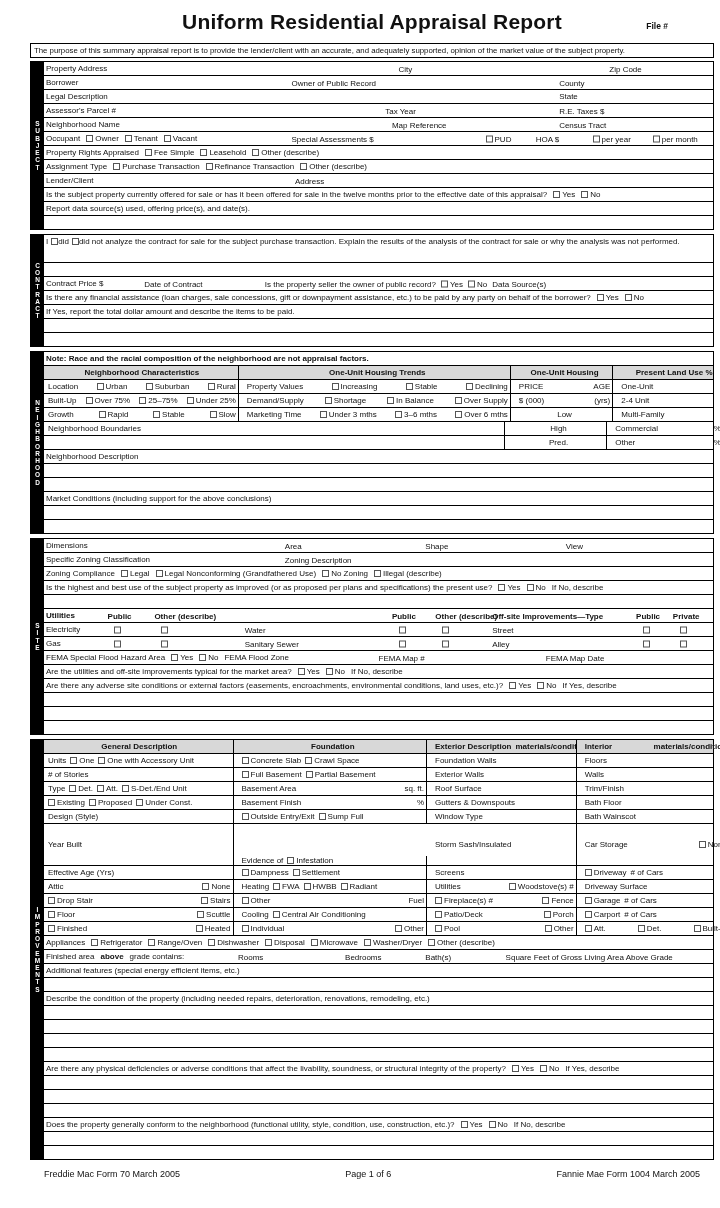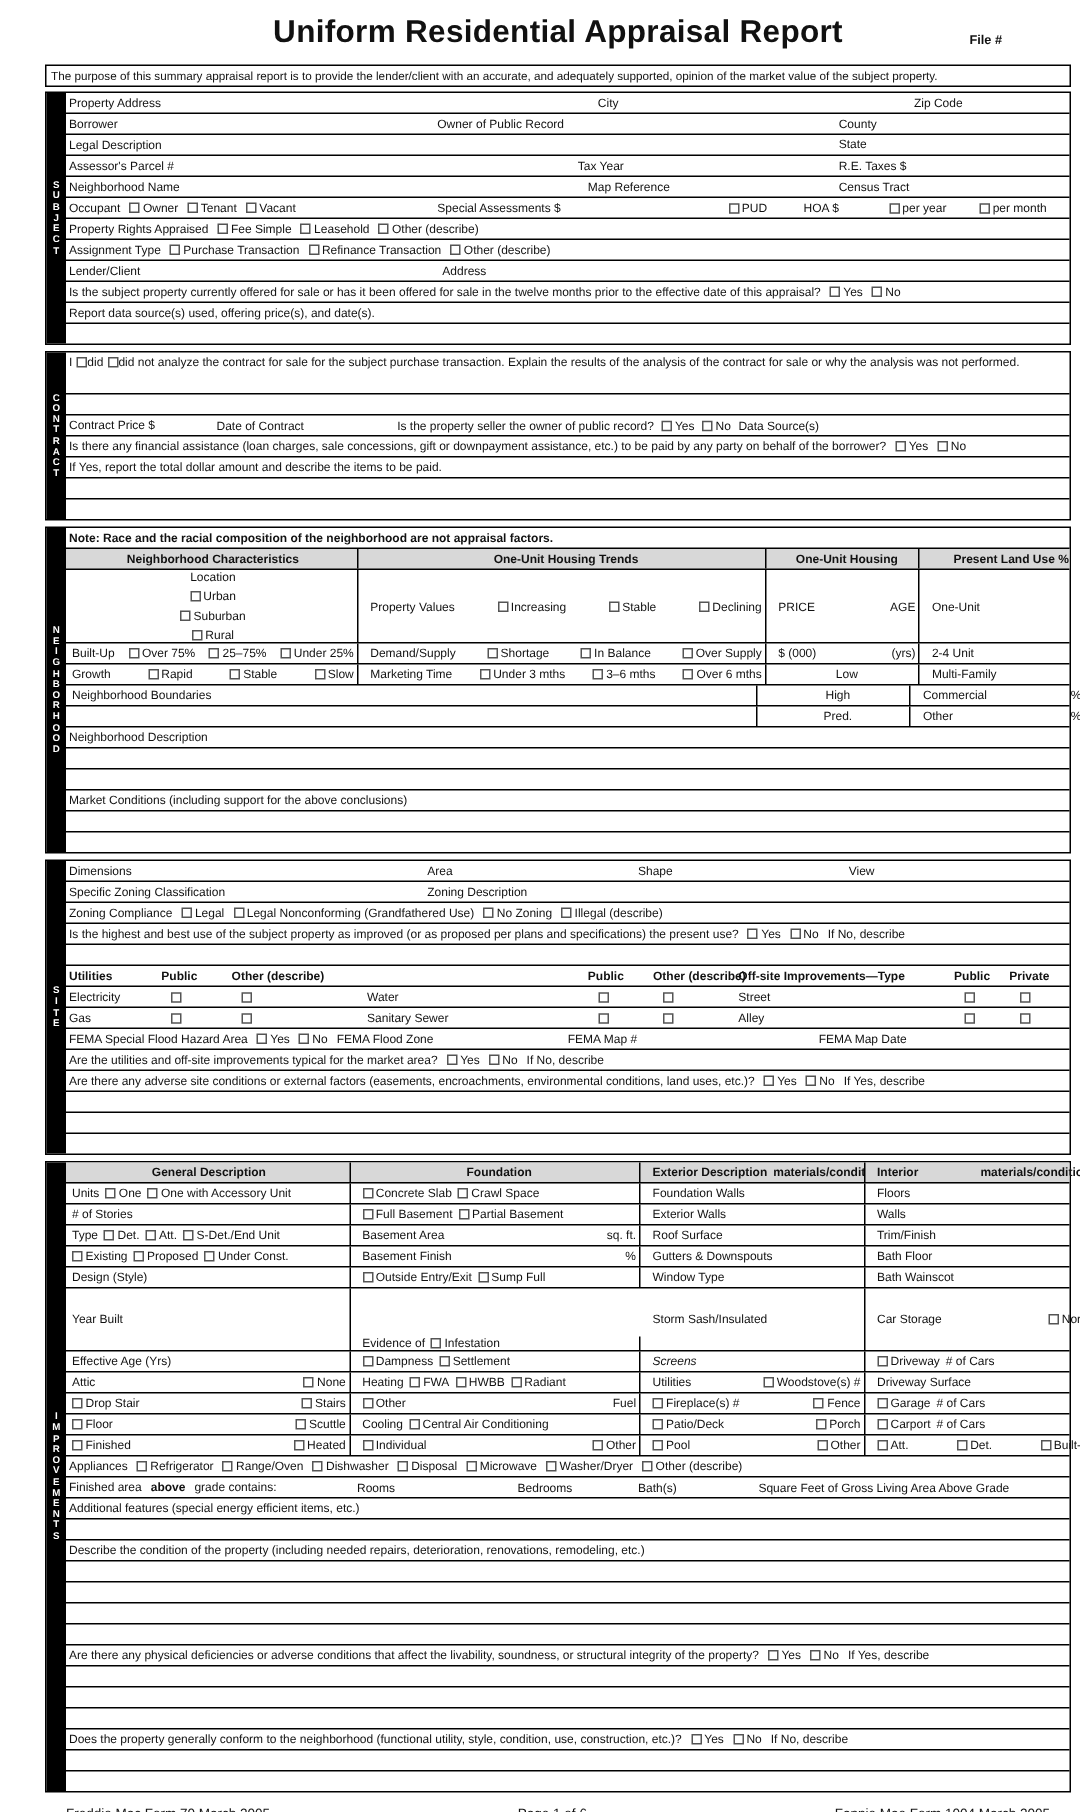--- a/index.html
+++ b/index.html
@@ -265,21 +265,21 @@
               <span class="lab bold">One-Unit Housing Trends</span>
             </div>
             <div class="col ctr" style="width: 14.5%;">
               <span class="lab bold">One-Unit Housing</span>
             </div>
             <div class="col ctr" style="width: 16.5%;">
               <span class="lab bold">Present Land Use %</span>
             </div>
           </div>
           <div class="row">
-            <div class="col sb" style="width: 29%; flex-direction: column;">
+            <div class="col sb" style="width: 29%;">
               <span class="lab">Location</span>
               <span class="cbl">
                 <span class="cb"></span>
                 <span class="lab">Urban</span>
               </span>
               <span class="cbl">
                 <span class="cb"></span>
                 <span class="lab">Suburban</span>
               </span>
               <span class="cbl">
@@ -792,21 +792,21 @@
             <div class="col" style="width: 28.2%;">
               <span class="cbl">
                 <span class="cb"></span>
                 <span class="lab">Dampness</span>
               </span>
               <span class="cbl">
                 <span class="cb"></span>
                 <span class="lab">Settlement</span>
               </span>
             </div>
-            <div class="col" style="width: 21.6%; font-style: italic;">
+            <div class="col" style="width: 21.6%;">
               <span class="lab">Screens</span>
             </div>
             <div class="col" style="width: 22%;">
               <span class="cbl">
                 <span class="cb"></span>
                 <span class="lab">Driveway</span>
               </span>
               <span class="lab"># of Cars</span>
             </div>
           </div>

